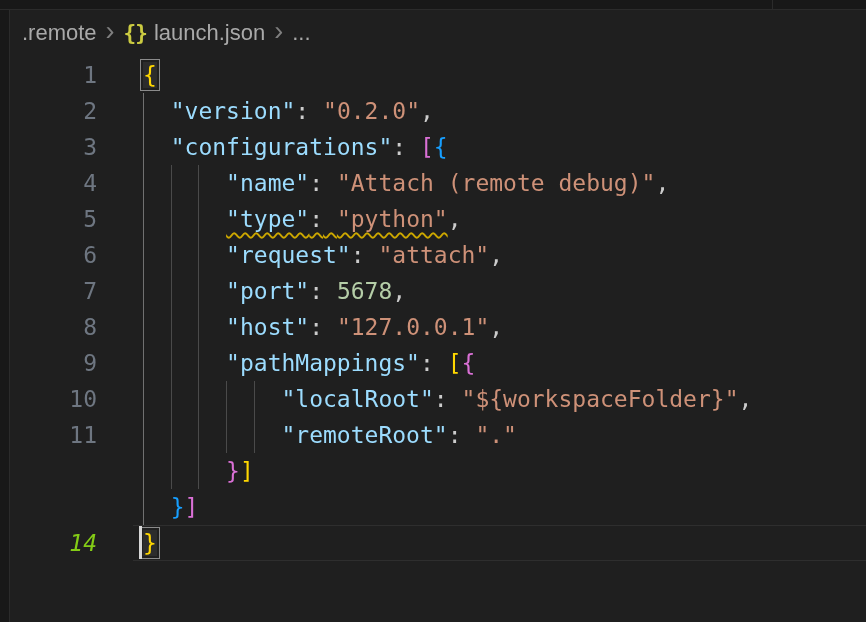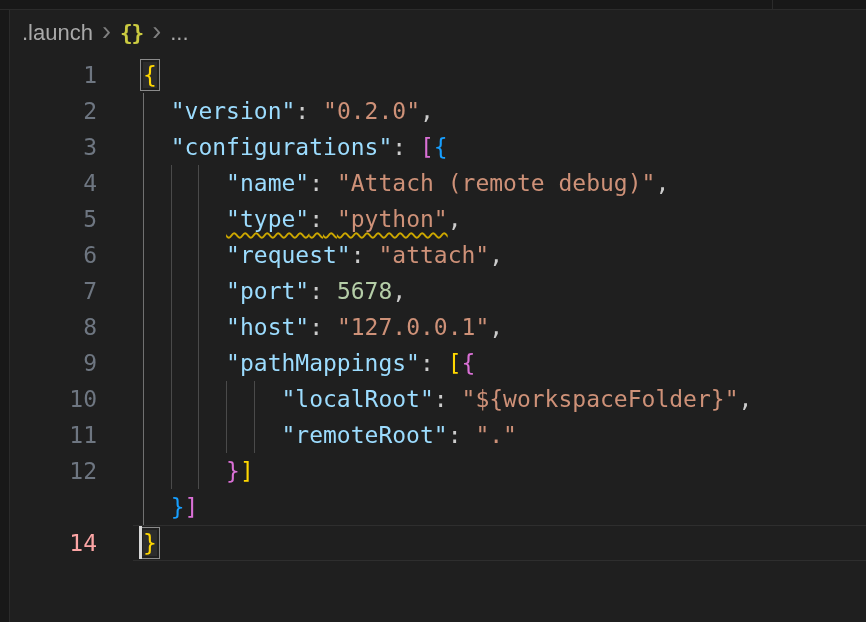--- a/index.html
+++ b/index.html
@@ -28,21 +28,21 @@
   .code{
     position:absolute;left:10px;top:57px;right:0;
     font-family:"DejaVu Sans Mono", monospace;
     font-size:23px;line-height:36px;color:#d4d4d4;
   }
   .code-line{position:relative;height:36px;white-space:pre;}
   .gutter{
     position:absolute;left:0;top:0;width:87px;height:36px;
     text-align:right;color:#6e7681;user-select:none;
   }
-  .gutter.active{color:#fca5a5;}
+  .gutter.active{color:#84cc16;font-style:italic;}
   .content{position:relative;margin-left:133px;z-index:2;}
   .guide{position:absolute;top:0;bottom:0;width:1px;background:#4a4a4a;z-index:1;}
   .guide.active{background:#707070;}
   .linehl{
     position:absolute;left:123px;right:0;top:0;bottom:0;
     border-top:1px solid #2e2e2e;border-bottom:1px solid #2e2e2e;z-index:0;
   }
   .match{outline:1px solid #8b8b8b;outline-offset:2px;background:rgba(130,130,130,0.13);}
   .cursor{position:absolute;top:1px;width:3px;height:33px;background:#d7d7d7;z-index:3;}
   .squiggle{
@@ -54,37 +54,38 @@
 </style>
 </head>
 <body>
 
 <div class="top-strip">
   <div class="tab-divider"></div>
 </div>
 <div class="left-strip"></div>
 
 <div class="breadcrumbs">
-  <span class="bc-item">.launch</span>
+  <span class="bc-item">.remote</span>
   <span class="bc-sep">›</span>
   <span class="bc-item bc-file">
     <span class="bc-icon">{}</span>
+    <span>launch.json</span>
   </span>
   <span class="bc-sep">›</span>
   <span class="bc-item">...</span>
 </div>
 
 <div class="code" id="lines">
     <div class="code-line"><div class="gutter">1</div><div class="content"><span class="match" style="color: rgb(255, 215, 0);">{</span></div></div>
     <div class="code-line"><div class="guide active" style="left: 133px;"></div><div class="gutter">2</div><div class="content"><span>  </span><span style="color: rgb(156, 220, 254);">"version"</span><span style="color: rgb(204, 204, 204);">:</span><span> </span><span style="color: rgb(206, 145, 120);">"0.2.0"</span><span style="color: rgb(204, 204, 204);">,</span></div></div>
     <div class="code-line"><div class="guide active" style="left: 133px;"></div><div class="gutter">3</div><div class="content"><span>  </span><span style="color: rgb(156, 220, 254);">"configurations"</span><span style="color: rgb(204, 204, 204);">:</span><span> </span><span style="color: rgb(218, 112, 214);">[</span><span style="color: rgb(23, 159, 255);">{</span></div></div>
     <div class="code-line"><div class="guide active" style="left: 133px;"></div><div class="guide" style="left: 160.7px;"></div><div class="guide" style="left: 188.4px;"></div><div class="gutter">4</div><div class="content"><span>      </span><span style="color: rgb(156, 220, 254);">"name"</span><span style="color: rgb(204, 204, 204);">:</span><span> </span><span style="color: rgb(206, 145, 120);">"Attach (remote debug)"</span><span style="color: rgb(204, 204, 204);">,</span></div></div>
     <div class="code-line"><div class="guide active" style="left: 133px;"></div><div class="guide" style="left: 160.7px;"></div><div class="guide" style="left: 188.4px;"></div><div class="gutter">5</div><div class="content"><span>      </span><span class="squiggle" style="text-decoration-color: rgb(204, 167, 0);"><span style="color: rgb(156, 220, 254);">"type"</span><span style="color: rgb(204, 204, 204);">:</span><span> </span><span style="color: rgb(206, 145, 120);">"python"</span></span><span style="color: rgb(204, 204, 204);">,</span></div></div>
     <div class="code-line"><div class="guide active" style="left: 133px;"></div><div class="guide" style="left: 160.7px;"></div><div class="guide" style="left: 188.4px;"></div><div class="gutter">6</div><div class="content"><span>      </span><span style="color: rgb(156, 220, 254);">"request"</span><span style="color: rgb(204, 204, 204);">:</span><span> </span><span style="color: rgb(206, 145, 120);">"attach"</span><span style="color: rgb(204, 204, 204);">,</span></div></div>
     <div class="code-line"><div class="guide active" style="left: 133px;"></div><div class="guide" style="left: 160.7px;"></div><div class="guide" style="left: 188.4px;"></div><div class="gutter">7</div><div class="content"><span>      </span><span style="color: rgb(156, 220, 254);">"port"</span><span style="color: rgb(204, 204, 204);">:</span><span> </span><span style="color: rgb(181, 206, 168);">5678</span><span style="color: rgb(204, 204, 204);">,</span></div></div>
     <div class="code-line"><div class="guide active" style="left: 133px;"></div><div class="guide" style="left: 160.7px;"></div><div class="guide" style="left: 188.4px;"></div><div class="gutter">8</div><div class="content"><span>      </span><span style="color: rgb(156, 220, 254);">"host"</span><span style="color: rgb(204, 204, 204);">:</span><span> </span><span style="color: rgb(206, 145, 120);">"127.0.0.1"</span><span style="color: rgb(204, 204, 204);">,</span></div></div>
     <div class="code-line"><div class="guide active" style="left: 133px;"></div><div class="guide" style="left: 160.7px;"></div><div class="guide" style="left: 188.4px;"></div><div class="gutter">9</div><div class="content"><span>      </span><span style="color: rgb(156, 220, 254);">"pathMappings"</span><span style="color: rgb(204, 204, 204);">:</span><span> </span><span style="color: rgb(255, 215, 0);">[</span><span style="color: rgb(218, 112, 214);">{</span></div></div>
     <div class="code-line"><div class="guide active" style="left: 133px;"></div><div class="guide" style="left: 160.7px;"></div><div class="guide" style="left: 188.4px;"></div><div class="guide" style="left: 216.1px;"></div><div class="guide" style="left: 243.8px;"></div><div class="gutter">10</div><div class="content"><span>          </span><span style="color: rgb(156, 220, 254);">"localRoot"</span><span style="color: rgb(204, 204, 204);">:</span><span> </span><span style="color: rgb(206, 145, 120);">"${workspaceFolder}"</span><span style="color: rgb(204, 204, 204);">,</span></div></div>
     <div class="code-line"><div class="guide active" style="left: 133px;"></div><div class="guide" style="left: 160.7px;"></div><div class="guide" style="left: 188.4px;"></div><div class="guide" style="left: 216.1px;"></div><div class="guide" style="left: 243.8px;"></div><div class="gutter">11</div><div class="content"><span>          </span><span style="color: rgb(156, 220, 254);">"remoteRoot"</span><span style="color: rgb(204, 204, 204);">:</span><span> </span><span style="color: rgb(206, 145, 120);">"."</span></div></div>
-    <div class="code-line"><div class="guide active" style="left: 133px;"></div><div class="guide" style="left: 160.7px;"></div><div class="guide" style="left: 188.4px;"></div><div class="gutter">12</div><div class="content"><span>      </span><span style="color: rgb(218, 112, 214);">}</span><span style="color: rgb(255, 215, 0);">]</span></div></div>
+    <div class="code-line"><div class="guide active" style="left: 133px;"></div><div class="guide" style="left: 160.7px;"></div><div class="guide" style="left: 188.4px;"></div><div class="content"><span>      </span><span style="color: rgb(218, 112, 214);">}</span><span style="color: rgb(255, 215, 0);">]</span></div></div>
     <div class="code-line"><div class="guide active" style="left: 133px;"></div><div class="content"><span>  </span><span style="color: rgb(23, 159, 255);">}</span><span style="color: rgb(218, 112, 214);">]</span></div></div>
     <div class="code-line"><div class="linehl"></div><div class="gutter active">14</div><div class="content"><span class="match" style="color: rgb(255, 215, 0);">}</span></div><div class="cursor" style="left: 129px;"></div></div>
   </div>
 
 </body></html>

